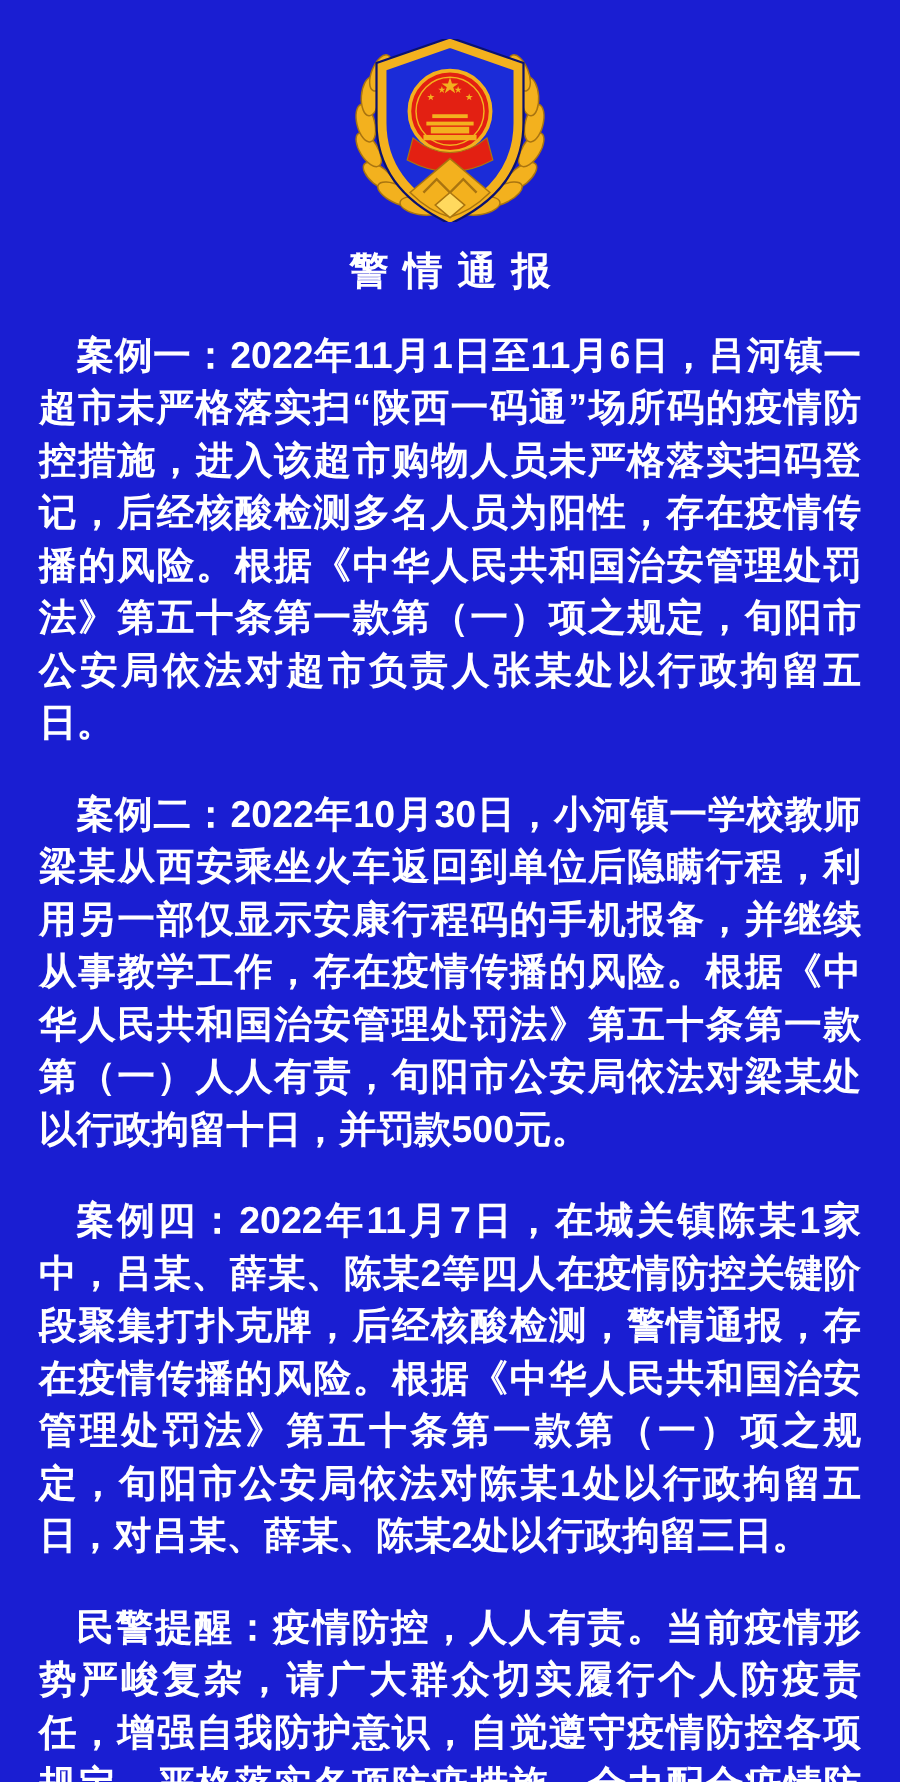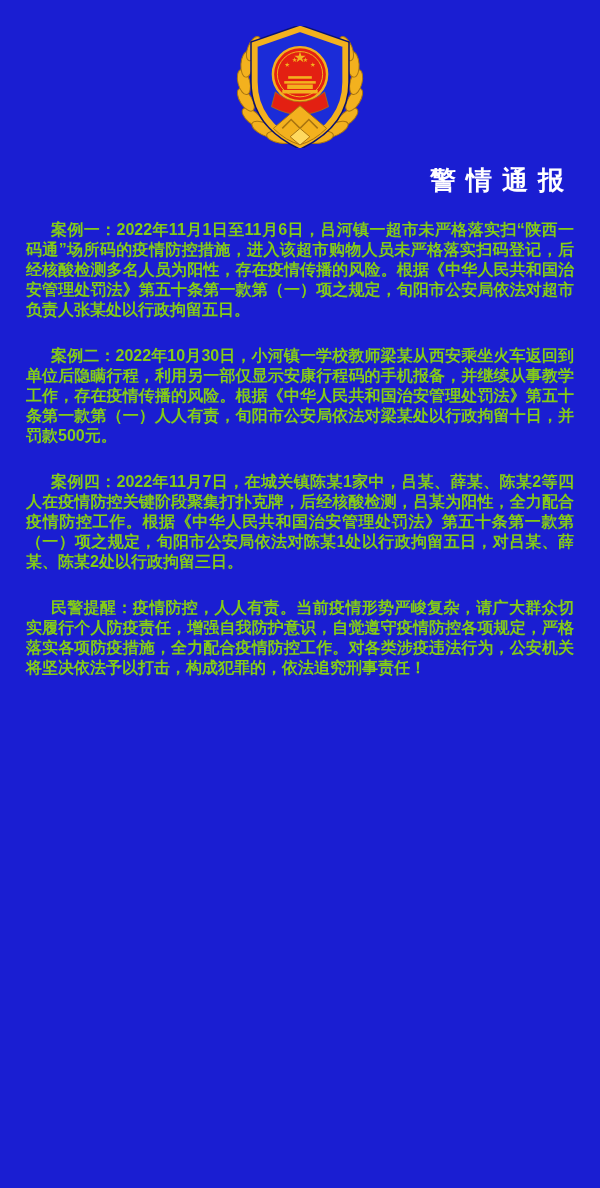--- a/index.html
+++ b/index.html
@@ -12,36 +12,36 @@
     position:relative;
     box-sizing:border-box;
     width:600px;height:1188px;
     padding:26px 26px 0 26px;
     color:#ffffff;
     overflow:hidden;
   }
   .emblem-wrap{text-align:center;line-height:0;}
   .title{
     margin:15px 0 0 0;
-    text-align:right;
+    text-align:center;
     font-size:26px;
     font-weight:bold;
     letter-spacing:10px;
     text-indent:10px;
     color:#ffffff;
   }
   .content{margin-top:22px;}
   .case-paragraph, .reminder-paragraph{
     margin:0 0 26px 0;
-    font-size:16px;
-    line-height:20px;
+    font-size:25px;
+    line-height:35px;
     font-weight:bold;
     text-align:justify;
     text-indent:25px;
-    color:#84cc16;
+    color:#ffffff;
   }
   .reminder-paragraph{font-weight:700;}
 </style>
 </head>
 <body>
 
 <div class="poster">
 
   <div class="emblem-wrap">
     <svg width="130" height="122" viewBox="0 0 132 122" xmlns="http://www.w3.org/2000/svg">
@@ -93,17 +93,17 @@
       <path d="M48,103 L57,94 L66,103 L75,94 L84,103" fill="none" stroke="#a97410" stroke-width="1.6"></path>
       <path d="M66,103 L76,111.5 L66,120 L56,111.5 Z" fill="#ffd95e" stroke="#a97410" stroke-width="1"></path>
     </svg>
   </div>
 
   <h1 class="title">警情通报</h1>
 
   <div class="content">
     <p class="case-paragraph">案例一：2022年11月1日至11月6日，吕河镇一超市未严格落实扫“陕西一码通”场所码的疫情防控措施，进入该超市购物人员未严格落实扫码登记，后经核酸检测多名人员为阳性，存在疫情传播的风险。根据《中华人民共和国治安管理处罚法》第五十条第一款第（一）项之规定，旬阳市公安局依法对超市负责人张某处以行政拘留五日。</p>
     <p class="case-paragraph">案例二：2022年10月30日，小河镇一学校教师梁某从西安乘坐火车返回到单位后隐瞒行程，利用另一部仅显示安康行程码的手机报备，并继续从事教学工作，存在疫情传播的风险。根据《中华人民共和国治安管理处罚法》第五十条第一款第（一）人人有责，旬阳市公安局依法对梁某处以行政拘留十日，并罚款500元。</p>
-    <p class="case-paragraph">案例四：2022年11月7日，在城关镇陈某1家中，吕某、薛某、陈某2等四人在疫情防控关键阶段聚集打扑克牌，后经核酸检测，吕某为阳性，全力配合疫情防控工作。根据《中华人民共和国治安管理处罚法》第五十条第一款第（一）项之规定，旬阳市公安局依法对陈某1处以行政拘留五日，对吕某、薛某、陈某2处以行政拘留三日。</p>
+    <p class="case-paragraph">案例四：2022年11月7日，在城关镇陈某1家中，吕某、薛某、陈某2等四人在疫情防控关键阶段聚集打扑克牌，后经核酸检测，警情通报，存在疫情传播的风险。根据《中华人民共和国治安管理处罚法》第五十条第一款第（一）项之规定，旬阳市公安局依法对陈某1处以行政拘留五日，对吕某、薛某、陈某2处以行政拘留三日。</p>
     <p class="reminder-paragraph">民警提醒：疫情防控，人人有责。当前疫情形势严峻复杂，请广大群众切实履行个人防疫责任，增强自我防护意识，自觉遵守疫情防控各项规定，严格落实各项防疫措施，全力配合疫情防控工作。对各类涉疫违法行为，公安机关将坚决依法予以打击，构成犯罪的，依法追究刑事责任！</p>
   </div>
 
 </div>
 
 </body></html>

